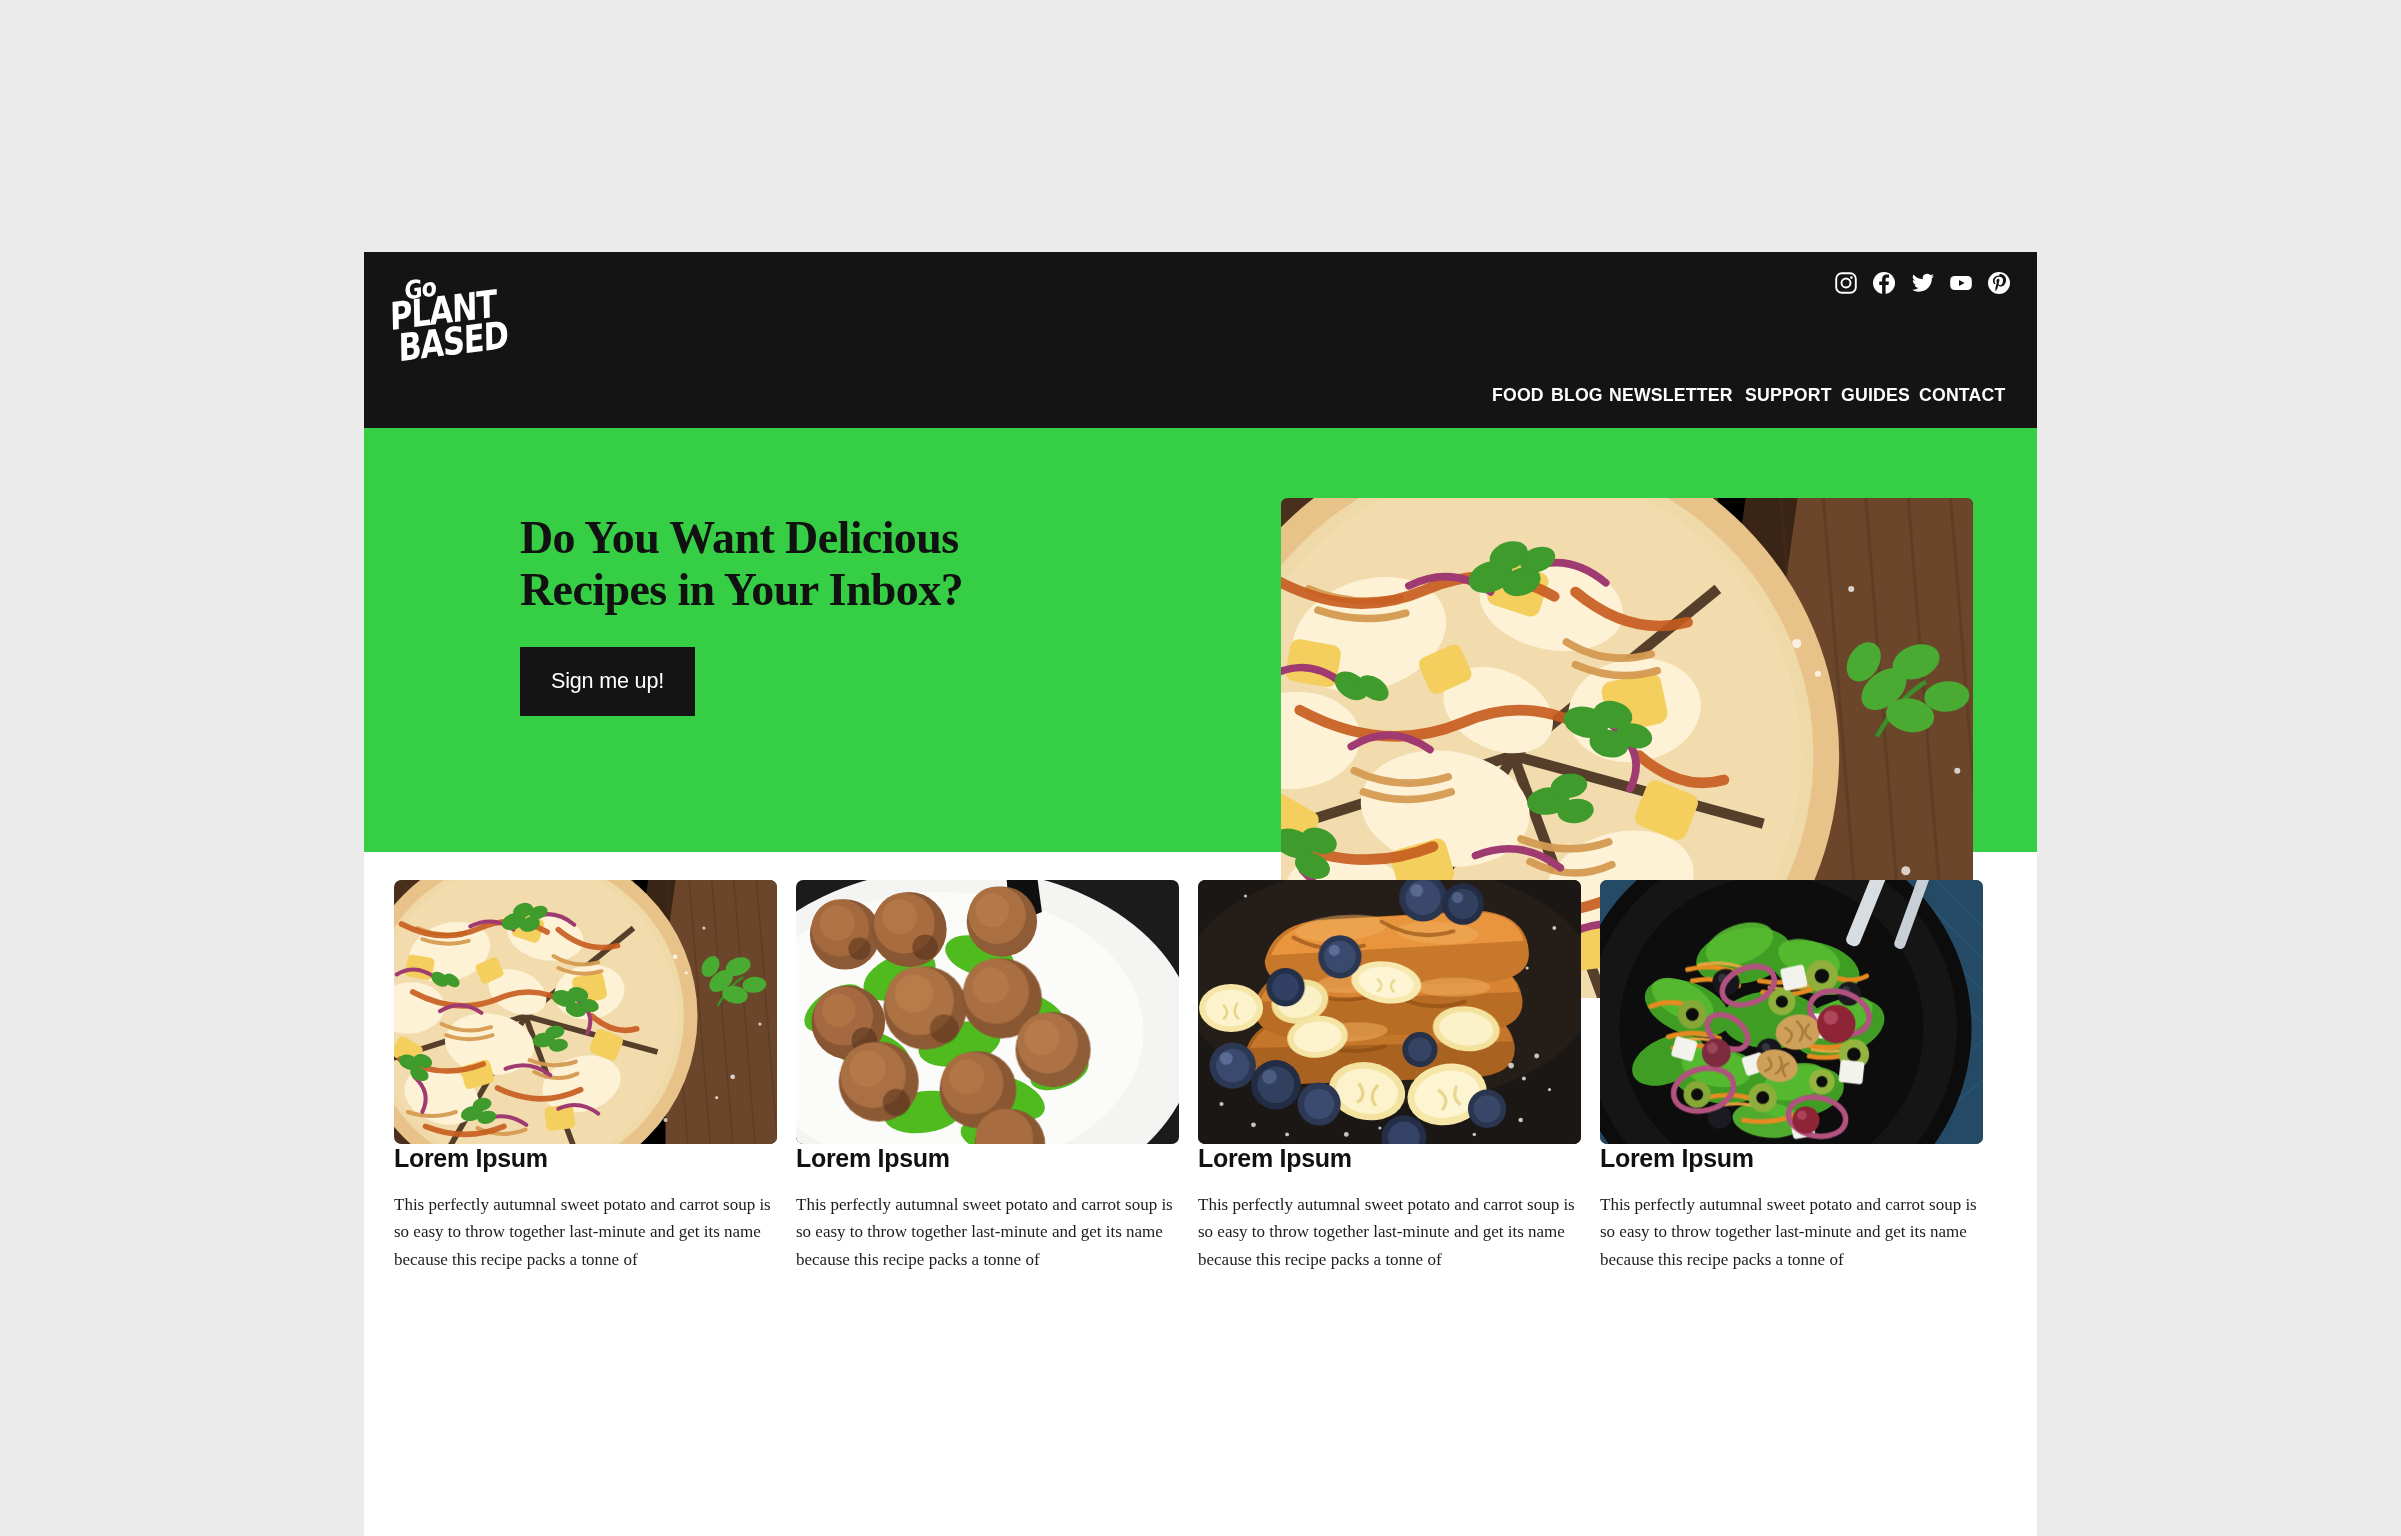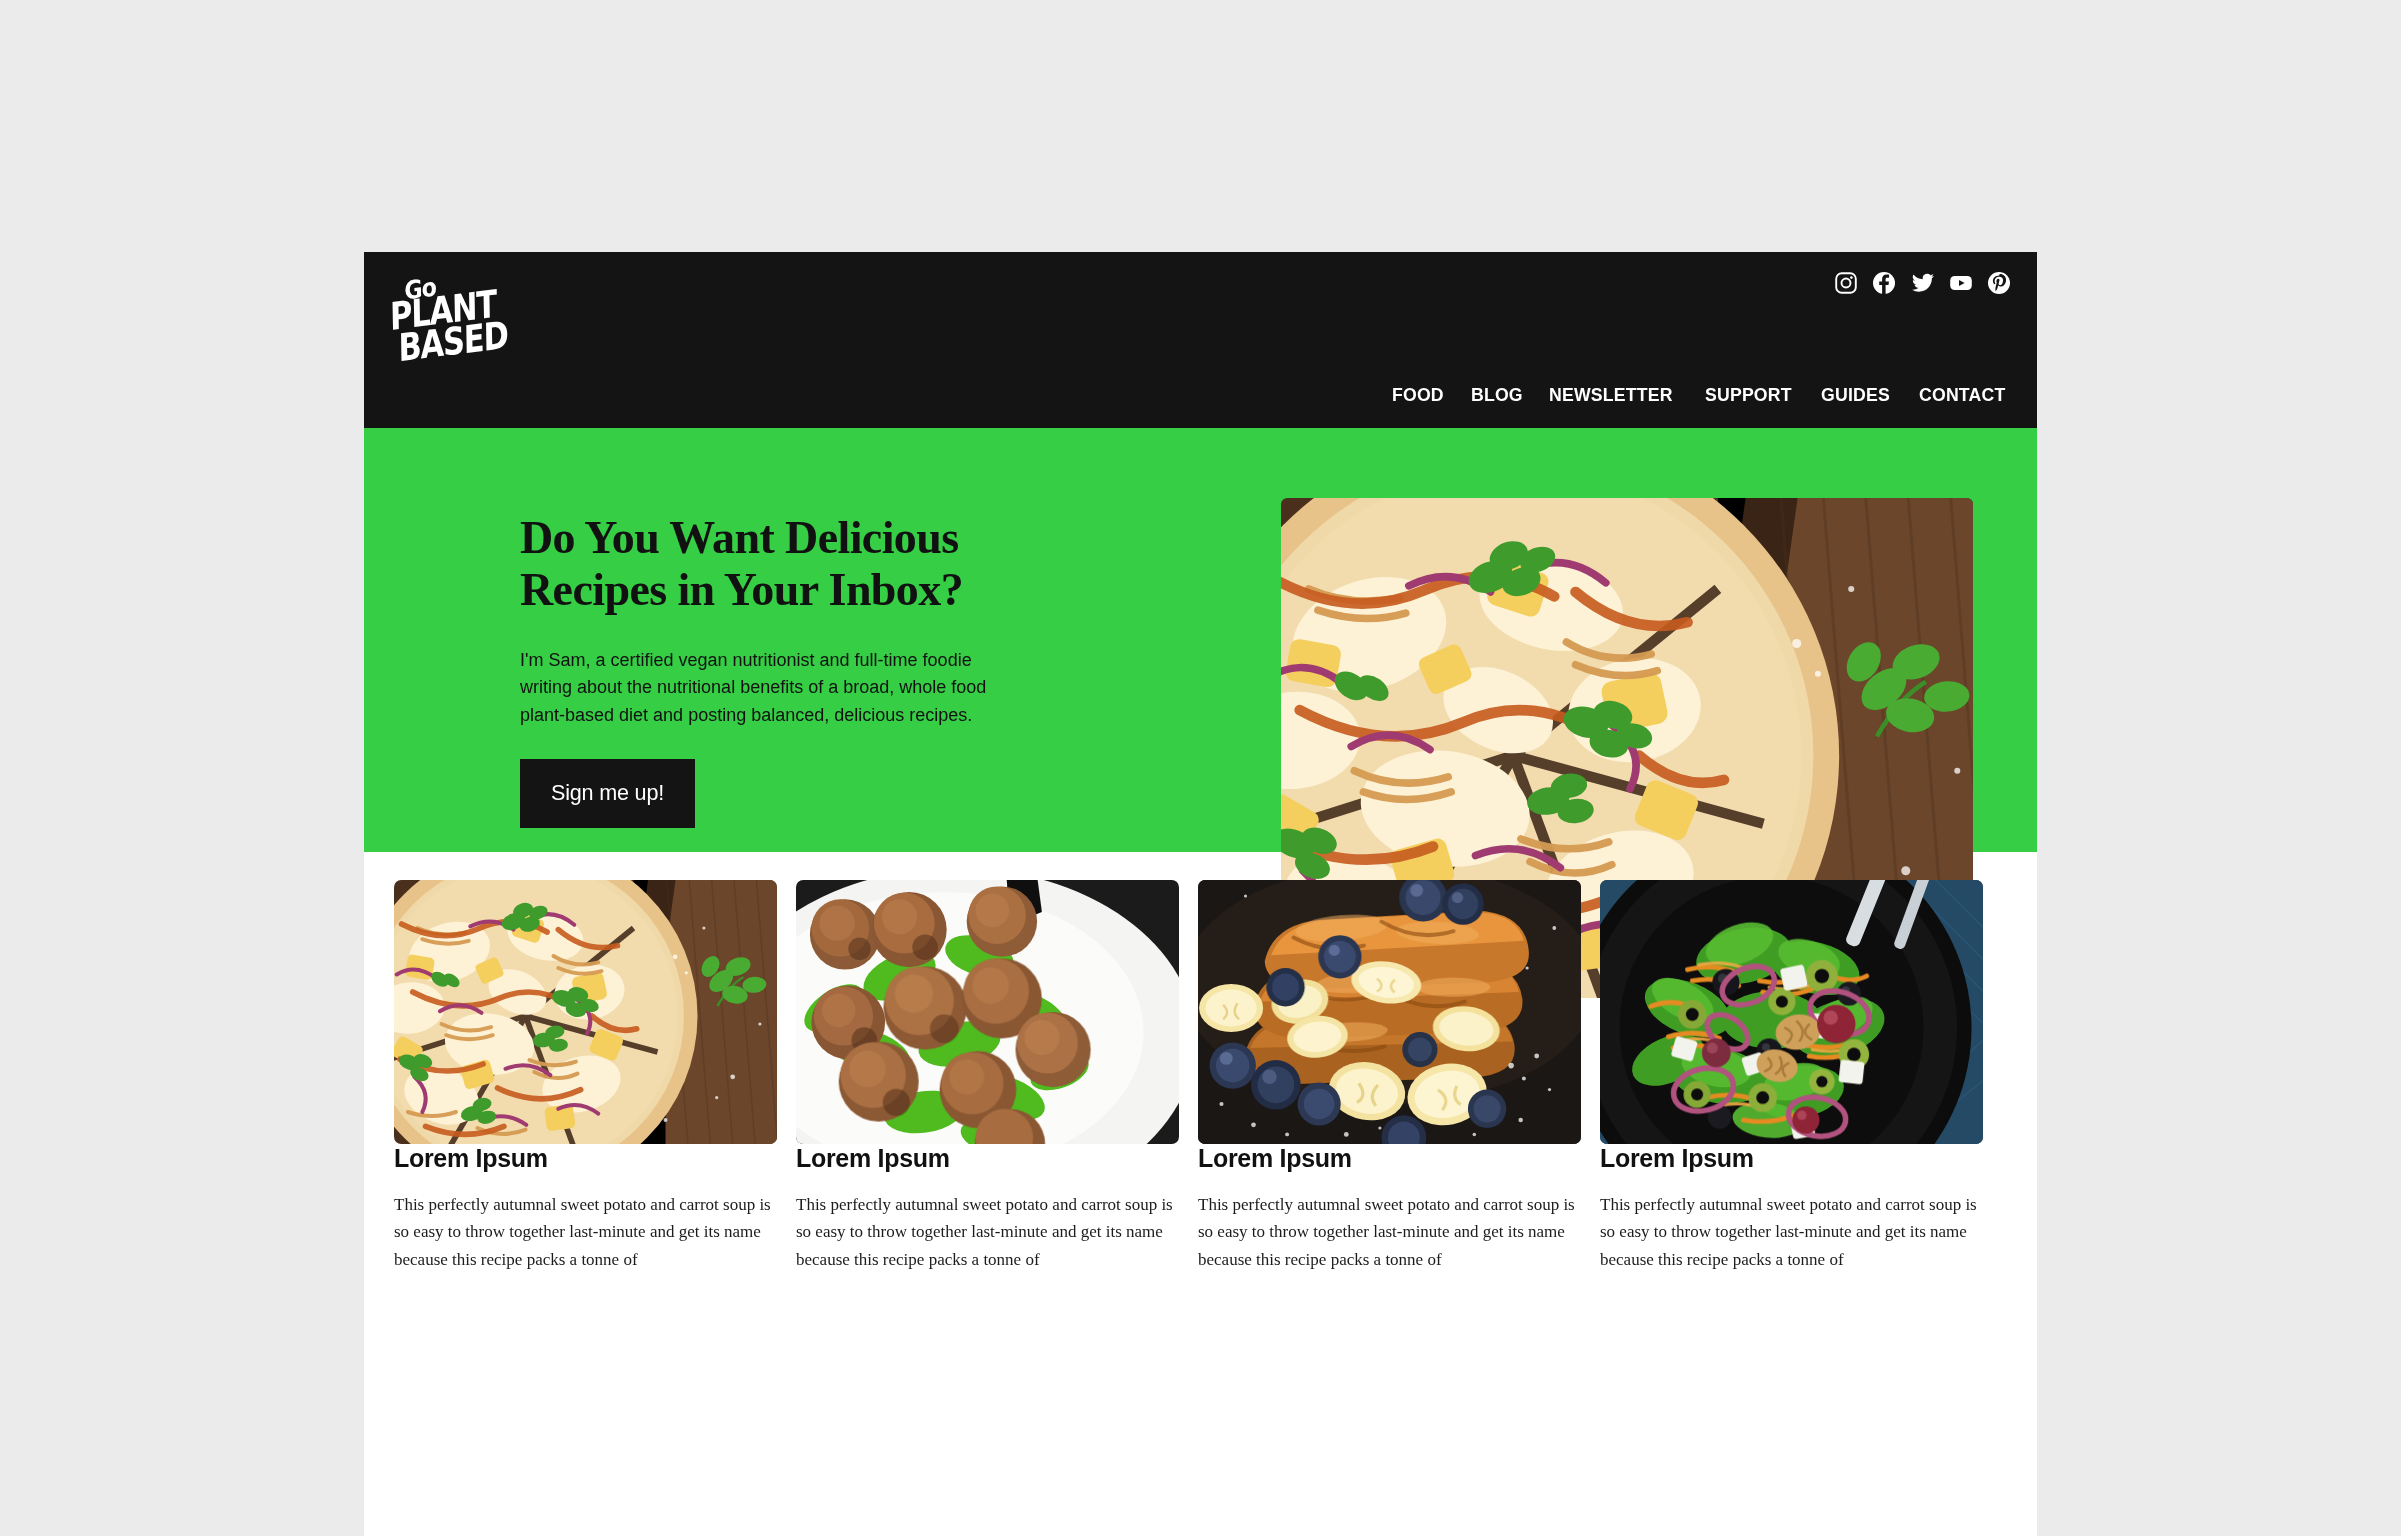--- a/index.html
+++ b/index.html
@@ -69,21 +69,21 @@
     gap:14.4px;
     align-items:center;
   }
   #social .sico { width:24px; height:24px; display:block; cursor:pointer; }
   #social .sico svg { display:block; width:24px; height:24px; }
 
   #main-nav {
     position:absolute;
     right:25.6px; bottom:22.4px;
     display:flex;
-    gap:23px;
+    gap:3px;
     align-items:center;
   }
   #main-nav .nav-link {
     color:#ffffff;
     font-size:19px;
     font-weight:bold;
     letter-spacing:0.2px;
     text-transform:uppercase;
     font-family:"Liberation Sans Narrow","Liberation Sans",sans-serif;
     transform:scaleX(0.93);
@@ -775,21 +775,20 @@
       <a class="nav-link">NEWSLETTER</a>
       <a class="nav-link">SUPPORT</a>
       <a class="nav-link">GUIDES</a>
       <a class="nav-link">CONTACT</a>
     </nav>
   </header>
 
   <section id="hero">
     <div id="hero-copy">
       <h1 id="hero-title">Do You Want Delicious Recipes in Your Inbox?</h1>
-      <p id="hero-sub">I'm Sam, a certified vegan nutritionist and full-time foodie writing about the nutritional benefits of a broad, whole food plant-based diet and posting balanced, delicious recipes.</p>
       <button id="hero-cta">Sign me up!</button>
     </div>
     <div id="hero-media">
       <svg class="photo" viewBox="0 0 480 330" preserveAspectRatio="xMidYMid slice">
         <use href="#ph-pizza"></use>
       </svg>
     </div>
   </section>
 
   <section id="cards-section">

